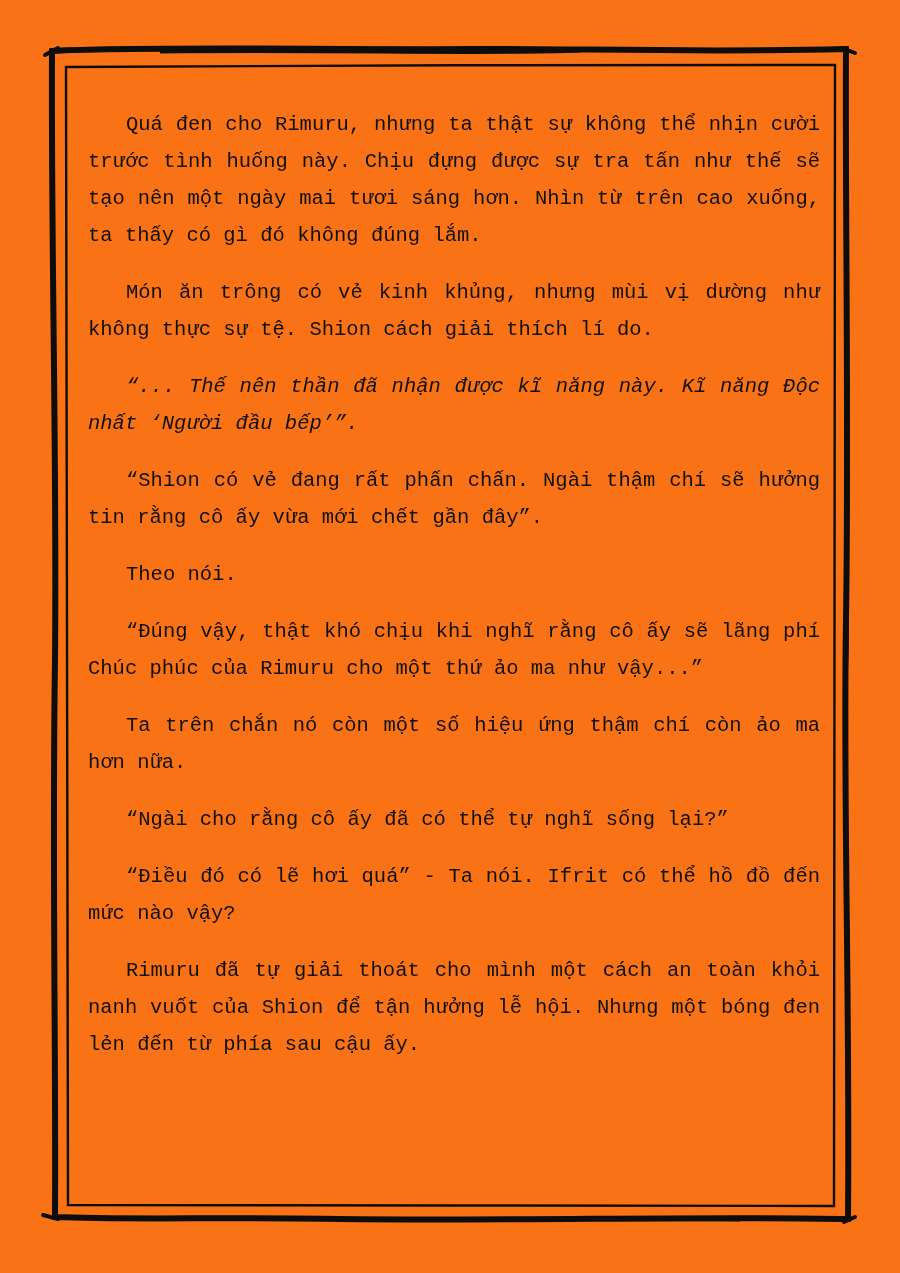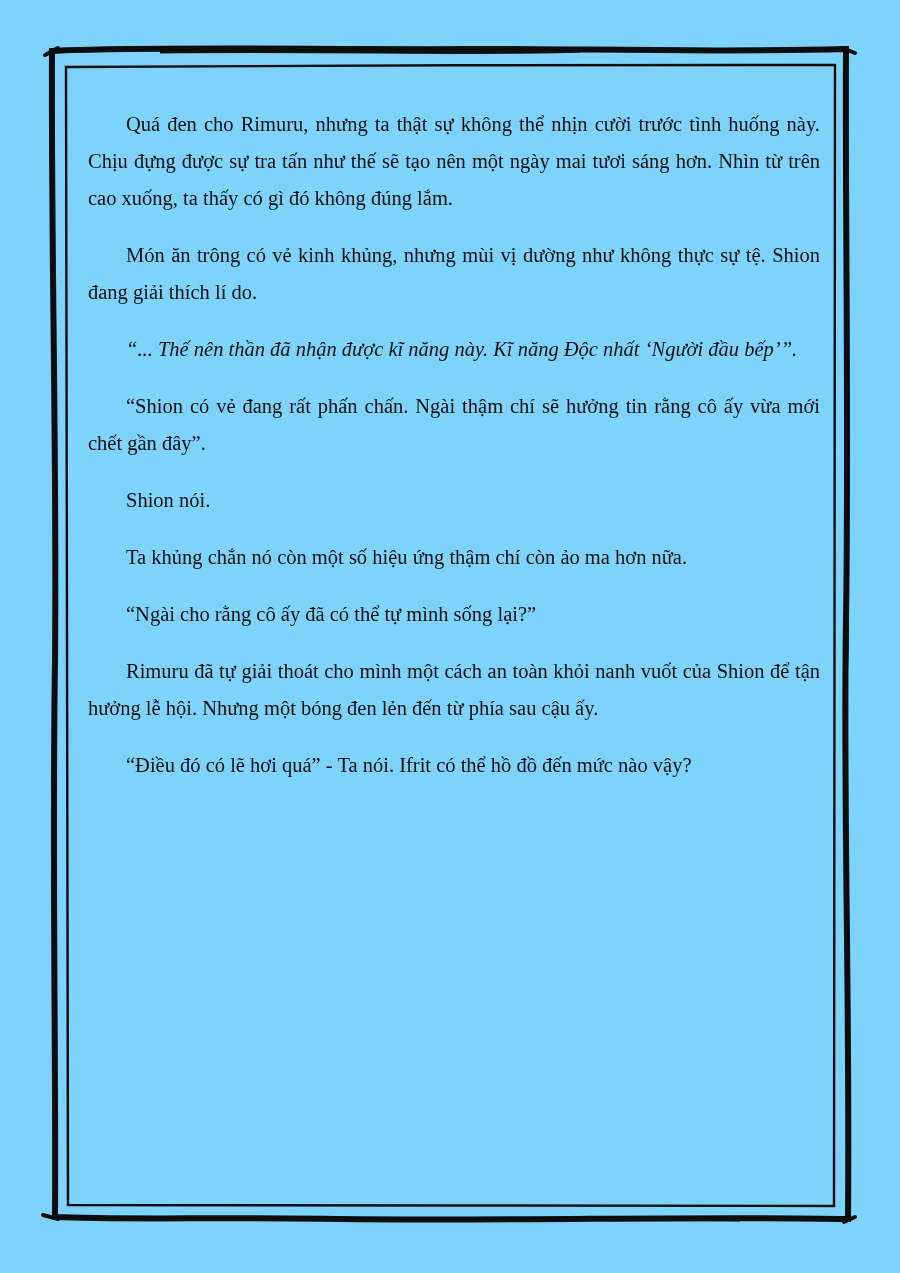--- a/index.html
+++ b/index.html
@@ -5,23 +5,23 @@
 <style>
   html, body {
     margin: 0;
     padding: 0;
     background: #ffffff;
   }
   .page {
     position: relative;
     width: 900px;
     height: 1273px;
-    background: #7dd3fc;
+    background: #f97316;
     overflow: hidden;
-    font-family: Liberation Serif, serif;
+    font-family: Liberation Mono, monospace;
   }
   .frame {
     position: absolute;
     left: 0;
     top: 0;
     width: 900px;
     height: 1273px;
     pointer-events: none;
   }
   .frame path {
@@ -78,23 +78,24 @@
 
     <path class="inner" d="M 66 67
          C 300 64, 600 66, 835 65
          C 834 300, 837 700, 834 1206
          C 600 1204, 300 1207, 68 1205
          C 67 900, 65 500, 66 67 Z"></path>
   </svg>
 
   <main class="content">
     <p>Quá đen cho Rimuru, nhưng ta thật sự không thể nhịn cười trước tình huống này. Chịu đựng được sự tra tấn như thế sẽ tạo nên một ngày mai tươi sáng hơn. Nhìn từ trên cao xuống, ta thấy có gì đó không đúng lắm.</p>
-    <p>Món ăn trông có vẻ kinh khủng, nhưng mùi vị dường như không thực sự tệ. Shion đang giải thích lí do.</p>
+    <p>Món ăn trông có vẻ kinh khủng, nhưng mùi vị dường như không thực sự tệ. Shion cách giải thích lí do.</p>
     <p class="quote-italic">“... Thế nên thần đã nhận được kĩ năng này. Kĩ năng Độc nhất ‘Người đầu bếp’”.</p>
     <p>“Shion có vẻ đang rất phấn chấn. Ngài thậm chí sẽ hưởng tin rằng cô ấy vừa mới chết gần đây”.</p>
-    <p>Shion nói.</p>
-    <p>Ta khủng chắn nó còn một số hiệu ứng thậm chí còn ảo ma hơn nữa.</p>
-    <p>“Ngài cho rằng cô ấy đã có thể tự mình sống lại?”</p>
+    <p>Theo nói.</p>
+    <p>“Đúng vậy, thật khó chịu khi nghĩ rằng cô ấy sẽ lãng phí Chúc phúc của Rimuru cho một thứ ảo ma như vậy...”</p>
+    <p>Ta trên chắn nó còn một số hiệu ứng thậm chí còn ảo ma hơn nữa.</p>
+    <p>“Ngài cho rằng cô ấy đã có thể tự nghĩ sống lại?”</p>
+    <p>“Điều đó có lẽ hơi quá” - Ta nói. Ifrit có thể hồ đồ đến mức nào vậy?</p>
     <p>Rimuru đã tự giải thoát cho mình một cách an toàn khỏi nanh vuốt của Shion để tận hưởng lễ hội. Nhưng một bóng đen lẻn đến từ phía sau cậu ấy.</p>
-    <p>“Điều đó có lẽ hơi quá” - Ta nói. Ifrit có thể hồ đồ đến mức nào vậy?</p>
   </main>
 
 </div>
 
 </body></html>

